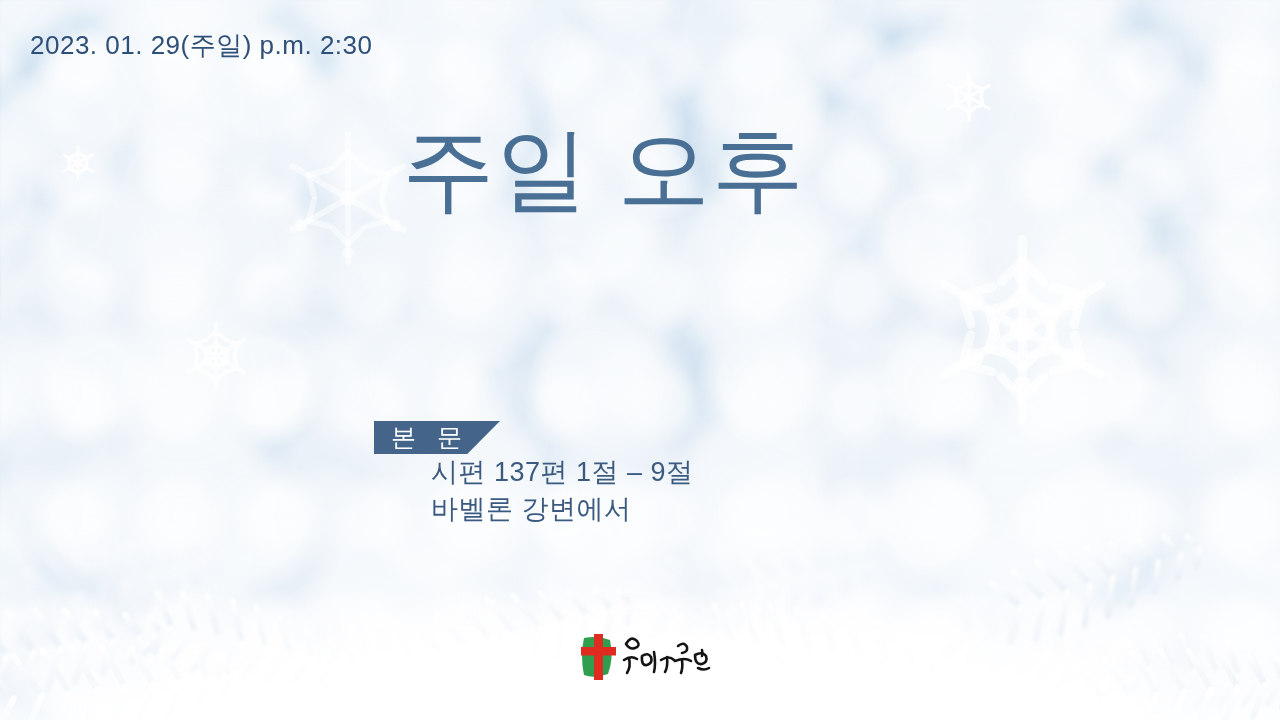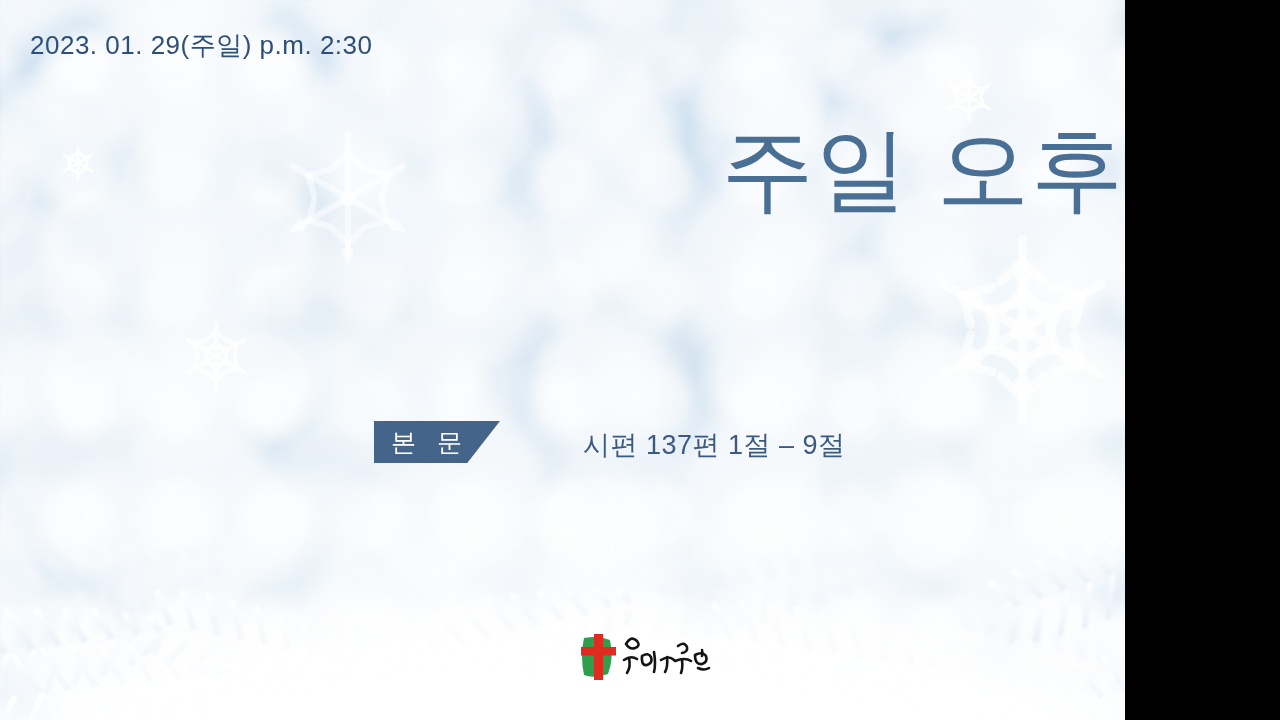--- a/index.html
+++ b/index.html
@@ -3,21 +3,21 @@
 <meta charset="utf-8">
 <title>Worship Slide</title>
 <style>
   html, body {
     margin: 0;
     padding: 0;
     background: #000;
   }
   #slide {
     position: relative;
-    width: 1125px;
+    width: 1280px;
     height: 720px;
     overflow: hidden;
     font-family: "Liberation Sans", "DejaVu Sans", sans-serif;
     background: linear-gradient(175deg, #b8d4ea 0%, #c8dcee 18%, #d2e2f0 42%, #d8e6f2 60%, #e4eef7 78%, #eef5fb 100%);
     user-select: none;
   }
 
   
   .bg-layer { position: absolute; inset: 0; pointer-events: none; }
 
@@ -83,63 +83,64 @@
     color: #2e4f77;
     font-weight: 400;
     white-space: nowrap;
   }
 
   
   .title-block {
     position: absolute;
     left: 0; right: 0;
     top: 118px;
-    text-align: right;
+    text-align: center;
   }
   .title-row {
     font-size: 92px;
     font-weight: 500;
     line-height: 1.12;
     color: #4a6f94;
     letter-spacing: 2px;
     white-space: nowrap;
   }
   .title-row-1 { margin-left: -72px; }
   .title-row-2 { margin-left: 232px; margin-top: -6px; }
 
   
   .info-area {
     position: absolute;
     left: 374px;
     top: 421px;
   }
   .info-row {
     display: flex;
-    align-items: flex-end;
+    align-items: flex-start;
     height: 42px;
     margin-bottom: 28px;
+    flex-direction: column;
   }
   .tag {
     position: relative;
     width: 126px;
     height: 42px;
     background: #44648a;
     color: #ffffff;
     font-size: 25px;
     font-weight: 500;
     letter-spacing: 7px;
     display: flex;
     align-items: center;
     padding-left: 17px;
     box-sizing: border-box;
     clip-path: polygon(0 0, 100% 0, 74% 100%, 0 100%);
     text-indent: 0;
   }
   .info-text {
-    margin-left: 83px;
+    margin-left: 57px;
     font-size: 27px;
     font-weight: 500;
     color: #3c5a80;
     letter-spacing: .5px;
     white-space: nowrap;
   }
 
   
   .logo {
     position: absolute;
@@ -398,20 +399,21 @@
   <div class="title-block">
     <div class="title-row title-row-1">주일 오후</div>
   </div>
 
   <div class="info-area">
     <div class="info-row">
       <div class="tag">본 문</div>
       <div class="info-text">시편 137편 1절 – 9절</div>
     </div>
     <div class="info-row">
+      <div class="info-text">바벨론 강변에서</div>
     </div>
   </div>
 
   <div class="logo">
     <svg class="logo-mark" width="40" height="50" viewBox="0 0 40 50">
       <path d="M6 6 q14 -3 26 2 q4 18 -2 34 q-14 5 -24 1 q-4 -19 0 -37 z" fill="#2f9e4f"></path>
       <rect x="16" y="2" width="9" height="46" fill="#e02b20"></rect>
       <rect x="3" y="15" width="35" height="8.5" fill="#e02b20"></rect>
     </svg>
     <svg class="logo-word" width="92" height="52" viewBox="0 0 92 52">

